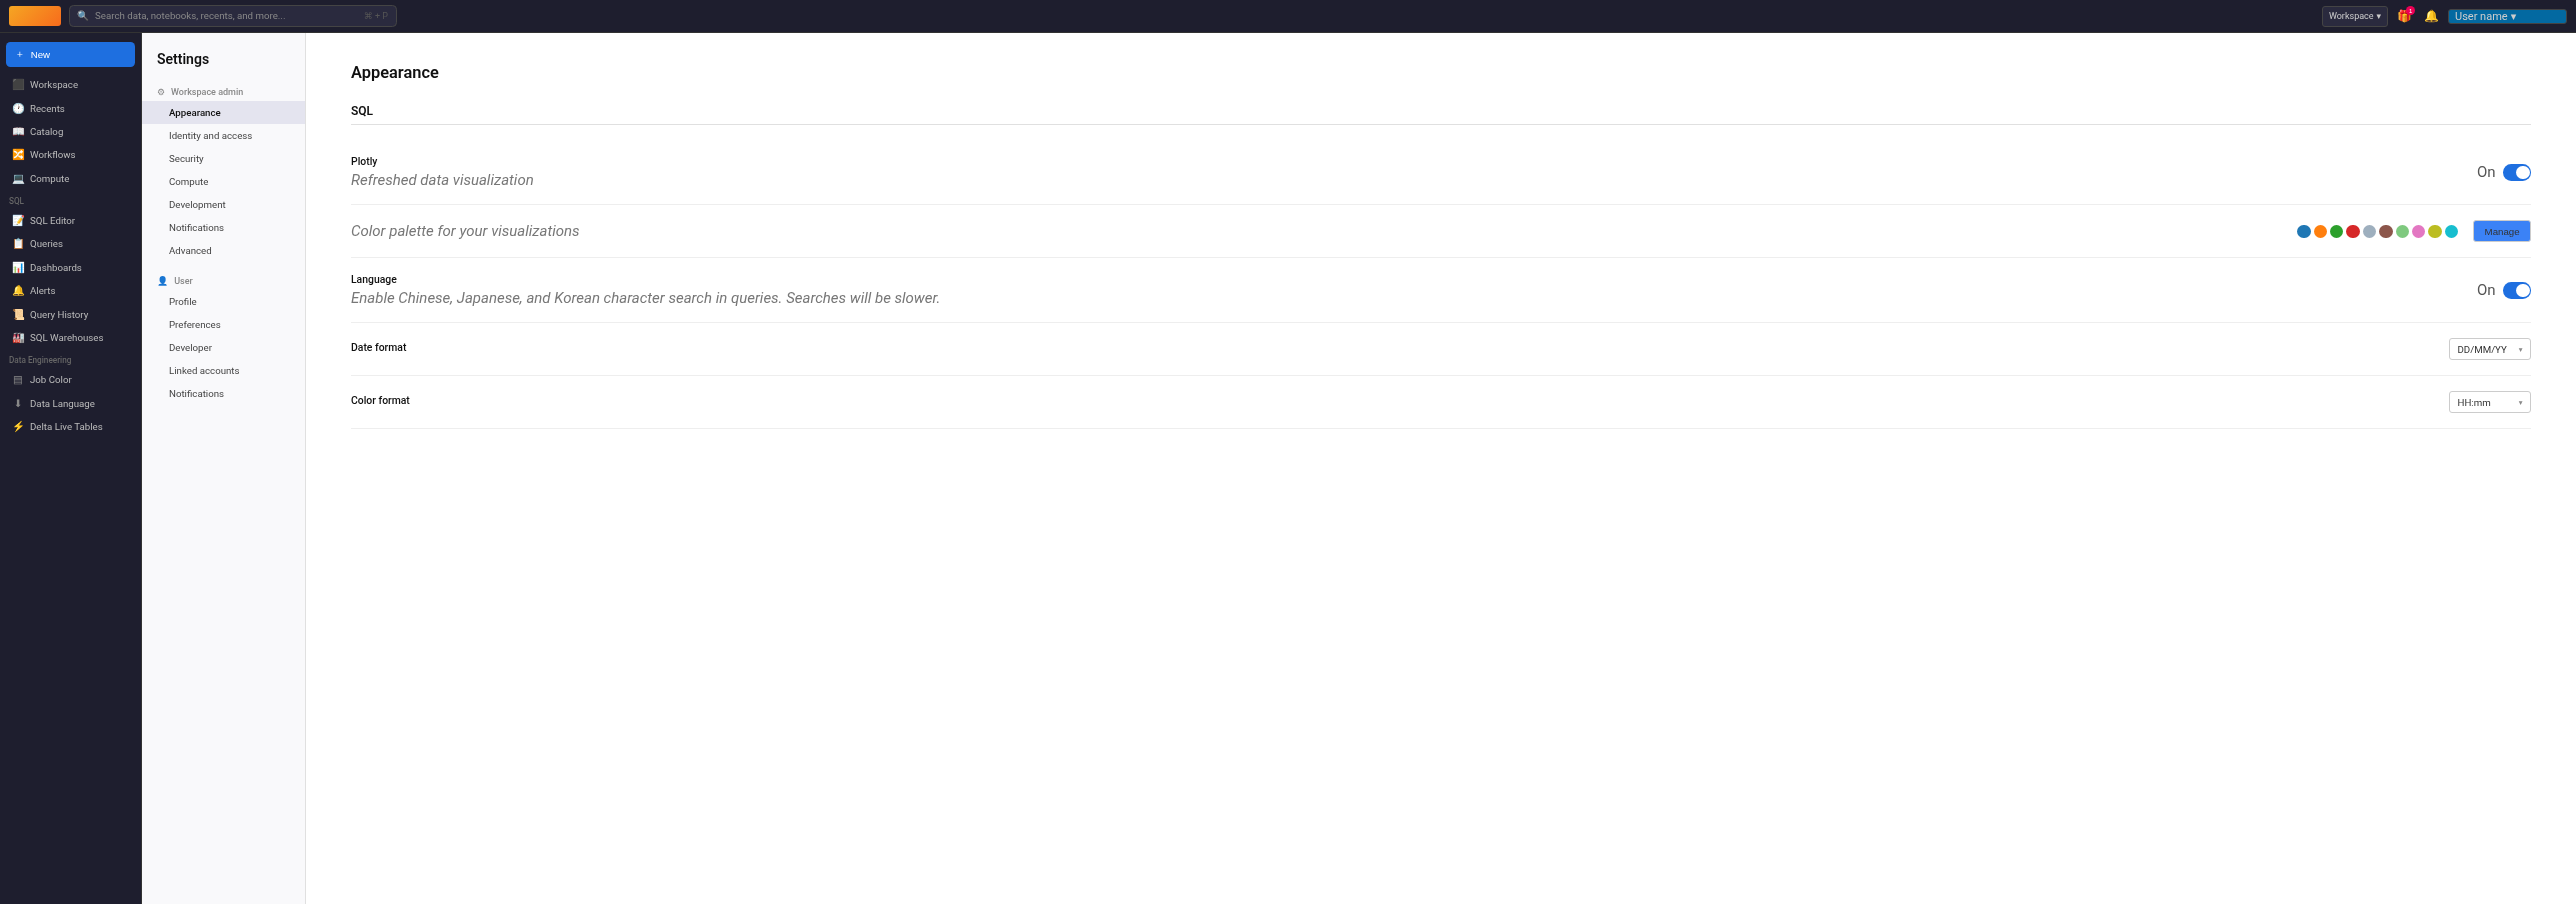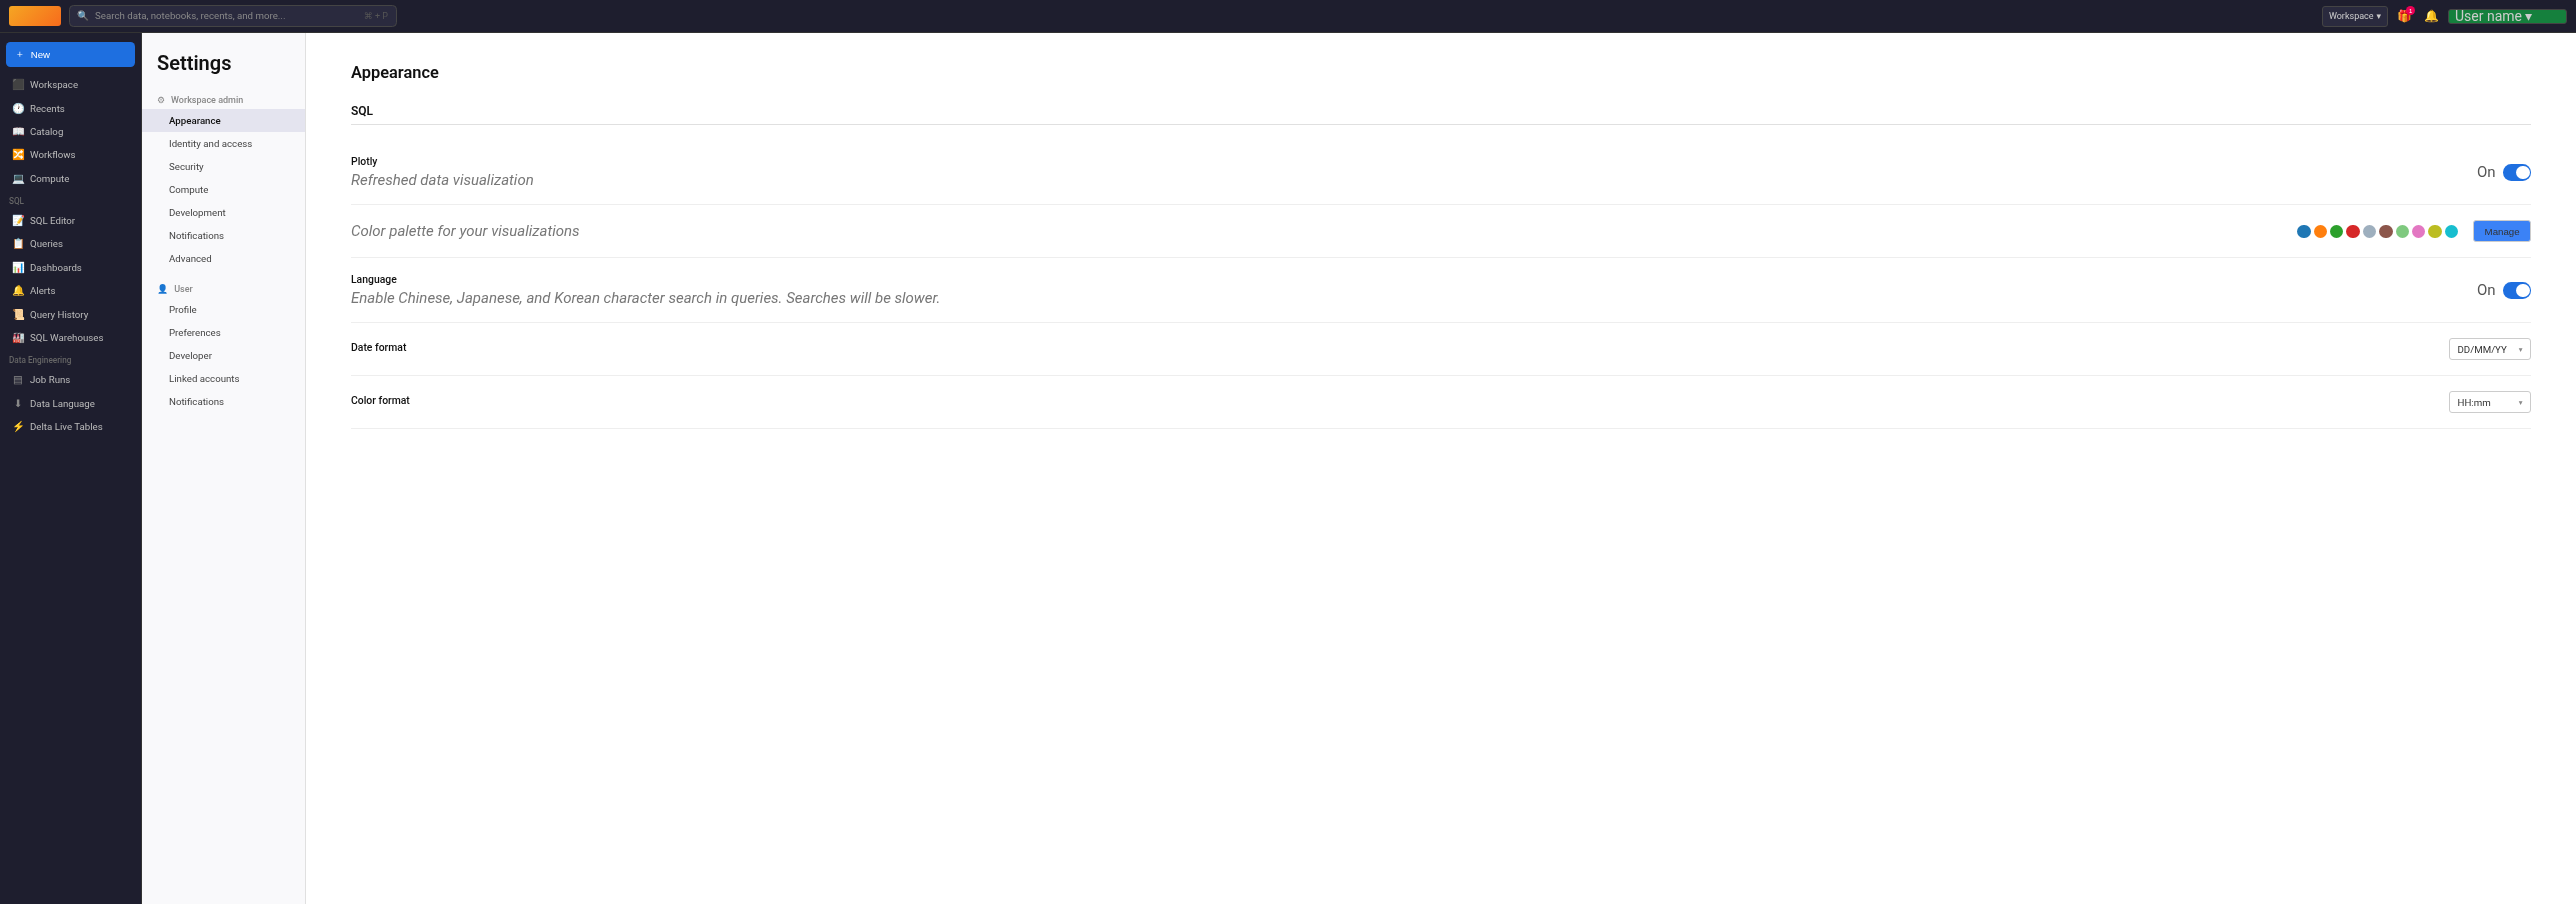--- a/index.html
+++ b/index.html
@@ -29,22 +29,22 @@
     }
     .topbar-icon-btn {
       background: transparent; border: none; color: #ccc; font-size: 12px; cursor: pointer; padding: 3px; position: relative;
     }
     .badge {
       position: absolute; top: 0; right: 0; background: #e05; color: #fff;
       border-radius: 50%; width: 9px; height: 9px; font-size: 6px;
       display: flex; align-items: center; justify-content: center;
     }
     .topbar-user-dropdown {
-      background: #15803d; border: 0.7px solid #444; border-radius: 3px;
-      color: #ccc; font-size: 14px; padding: 3px 6px; display: flex; align-items: center; gap: 3px; cursor: pointer; height: 15px; min-width: 119px;
+      background: #0369a1; border: 0.7px solid #444; border-radius: 3px;
+      color: #ccc; font-size: 11px; padding: 3px 6px; display: flex; align-items: center; gap: 3px; cursor: pointer; height: 15px; min-width: 119px;
     }
 
     
     .main-layout { display: flex; flex: 1; overflow: hidden; }
 
     
     .sidebar {
       width: 142px; background: #1e1e2e; border-right: 0.7px solid #333;
       display: flex; flex-direction: column; padding: 6px 0; flex-shrink: 0; overflow-y: auto;
     }
@@ -61,21 +61,21 @@
       font-size: 9.7px; color: #bbb; cursor: pointer; border-radius: 3px; margin: 0 3px;
     }
     .sidebar-item-icon { font-size: 10.4px; color: #888; width: 12px; text-align: center; }
 
     
     .settings-sidebar {
       width: 164px; background: #f9f9fb; border-right: 0.7px solid #e0e0e0;
       padding: 18px 0; flex-shrink: 0; overflow-y: auto;
     }
     .settings-title {
-      font-size: 20px; font-weight: 600; color: #111; padding: 0 15px 15px;
+      font-size: 14px; font-weight: 600; color: #111; padding: 0 15px 15px;
     }
     .settings-section-header {
       display: flex; align-items: center; gap: 6px; padding: 4.5px 15px;
       font-size: 9px; color: #888; font-weight: 500;
     }
     .settings-menu-item {
       padding: 6px 15px 6px 27px; font-size: 9.7px; color: #444;
       cursor: pointer; border-radius: 0;
     }
     .settings-menu-item.active { background: #e4e4ef; color: #111; font-weight: 500; }
@@ -210,21 +210,21 @@
     </div>
     <div class="sidebar-item">
       <span class="sidebar-item-icon">🏭</span>
       <span>SQL Warehouses</span>
     </div>
 
     <div class="sidebar-section-label">Data Engineering</div>
 
     <div class="sidebar-item">
       <span class="sidebar-item-icon">▤</span>
-      <span>Job Runs</span>
+      <span>Job Color</span>
     </div>
     <div class="sidebar-item">
       <span class="sidebar-item-icon">⬇</span>
       <span>Data Language</span>
     </div>
     <div class="sidebar-item">
       <span class="sidebar-item-icon">⚡</span>
       <span>Delta Live Tables</span>
     </div>
   </div>

